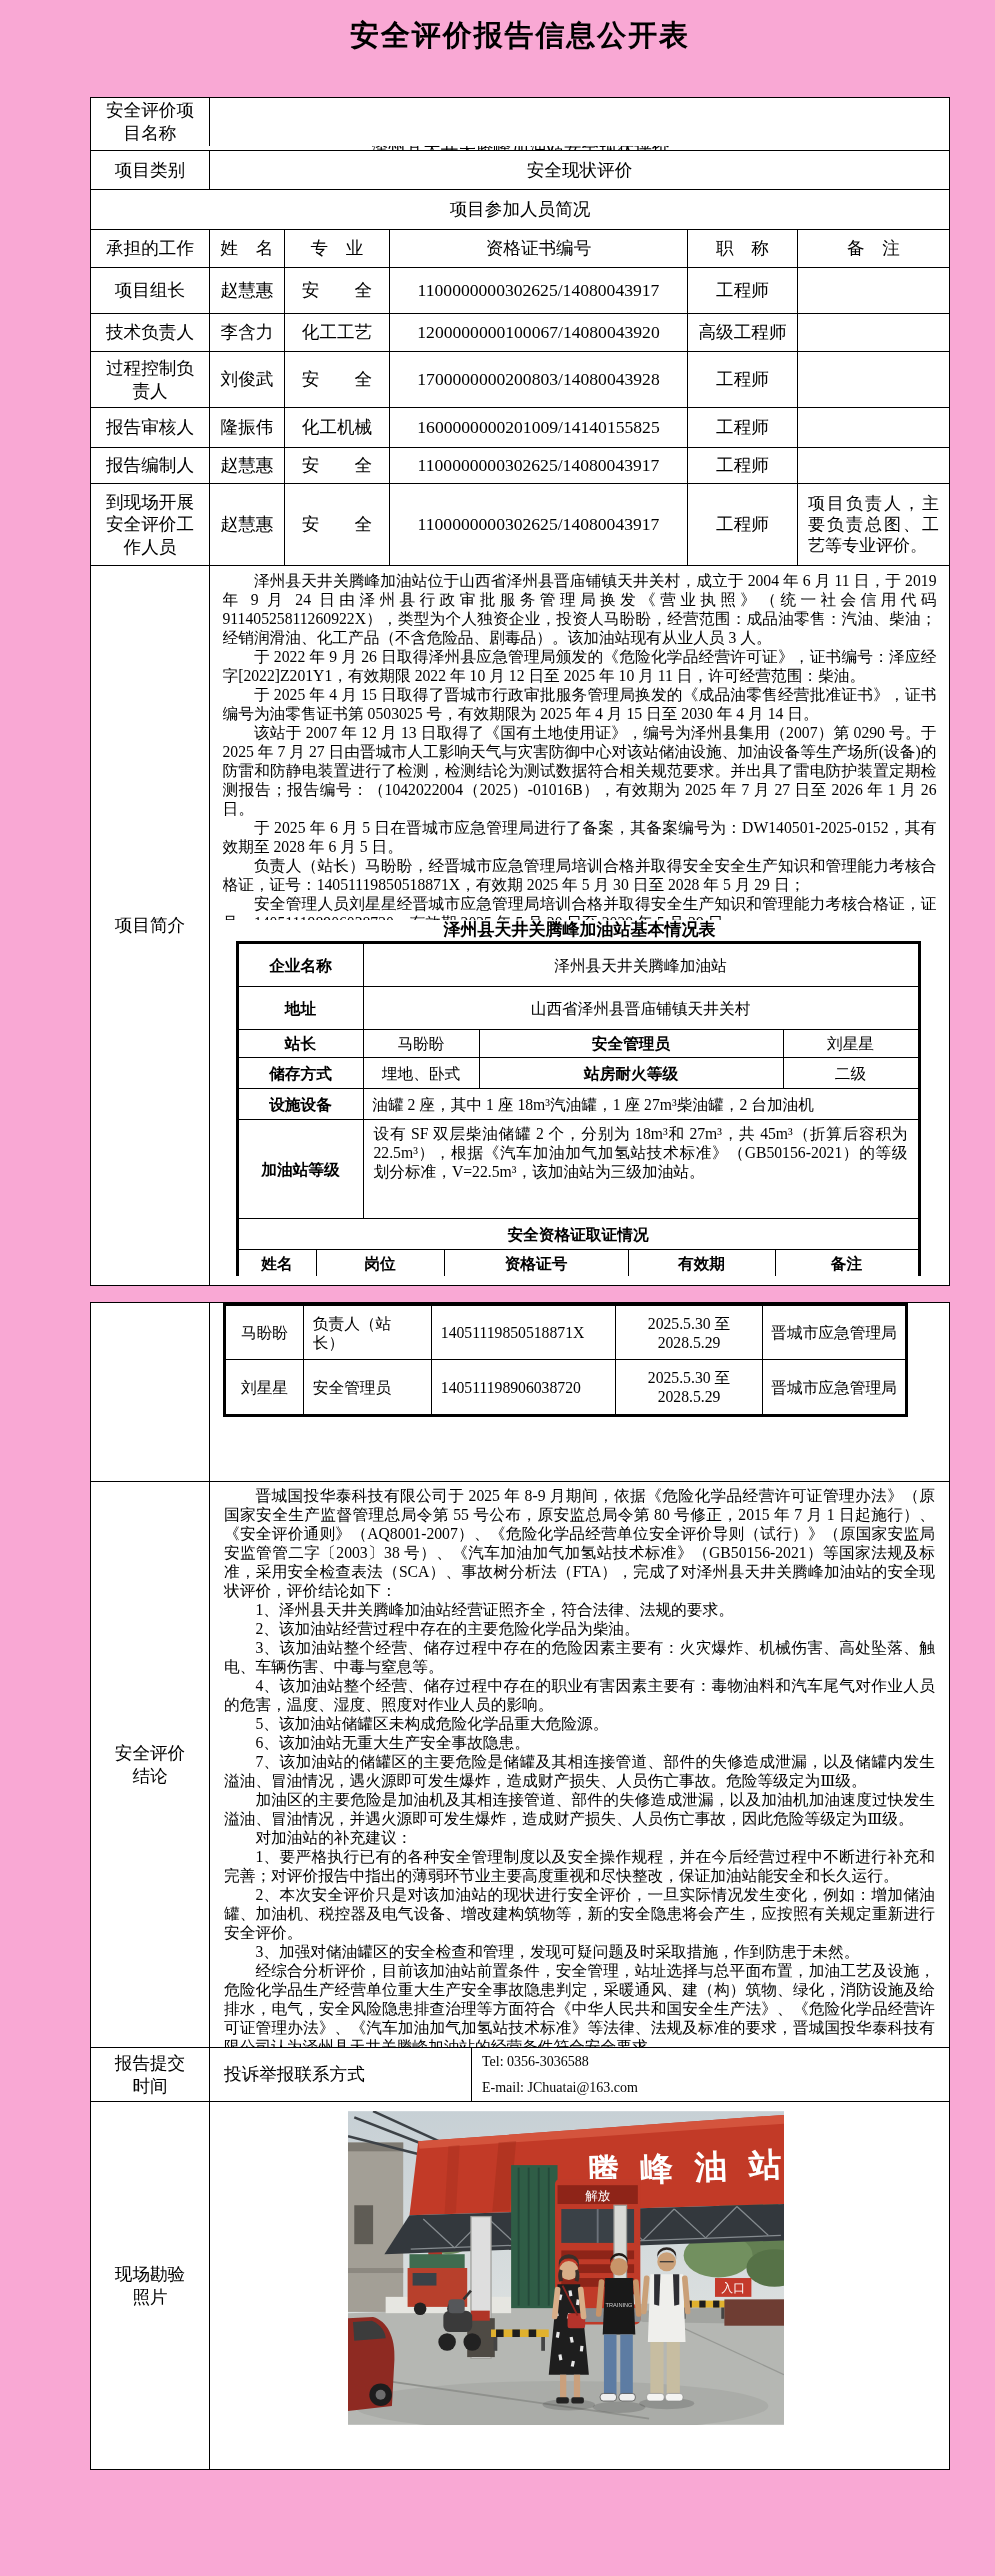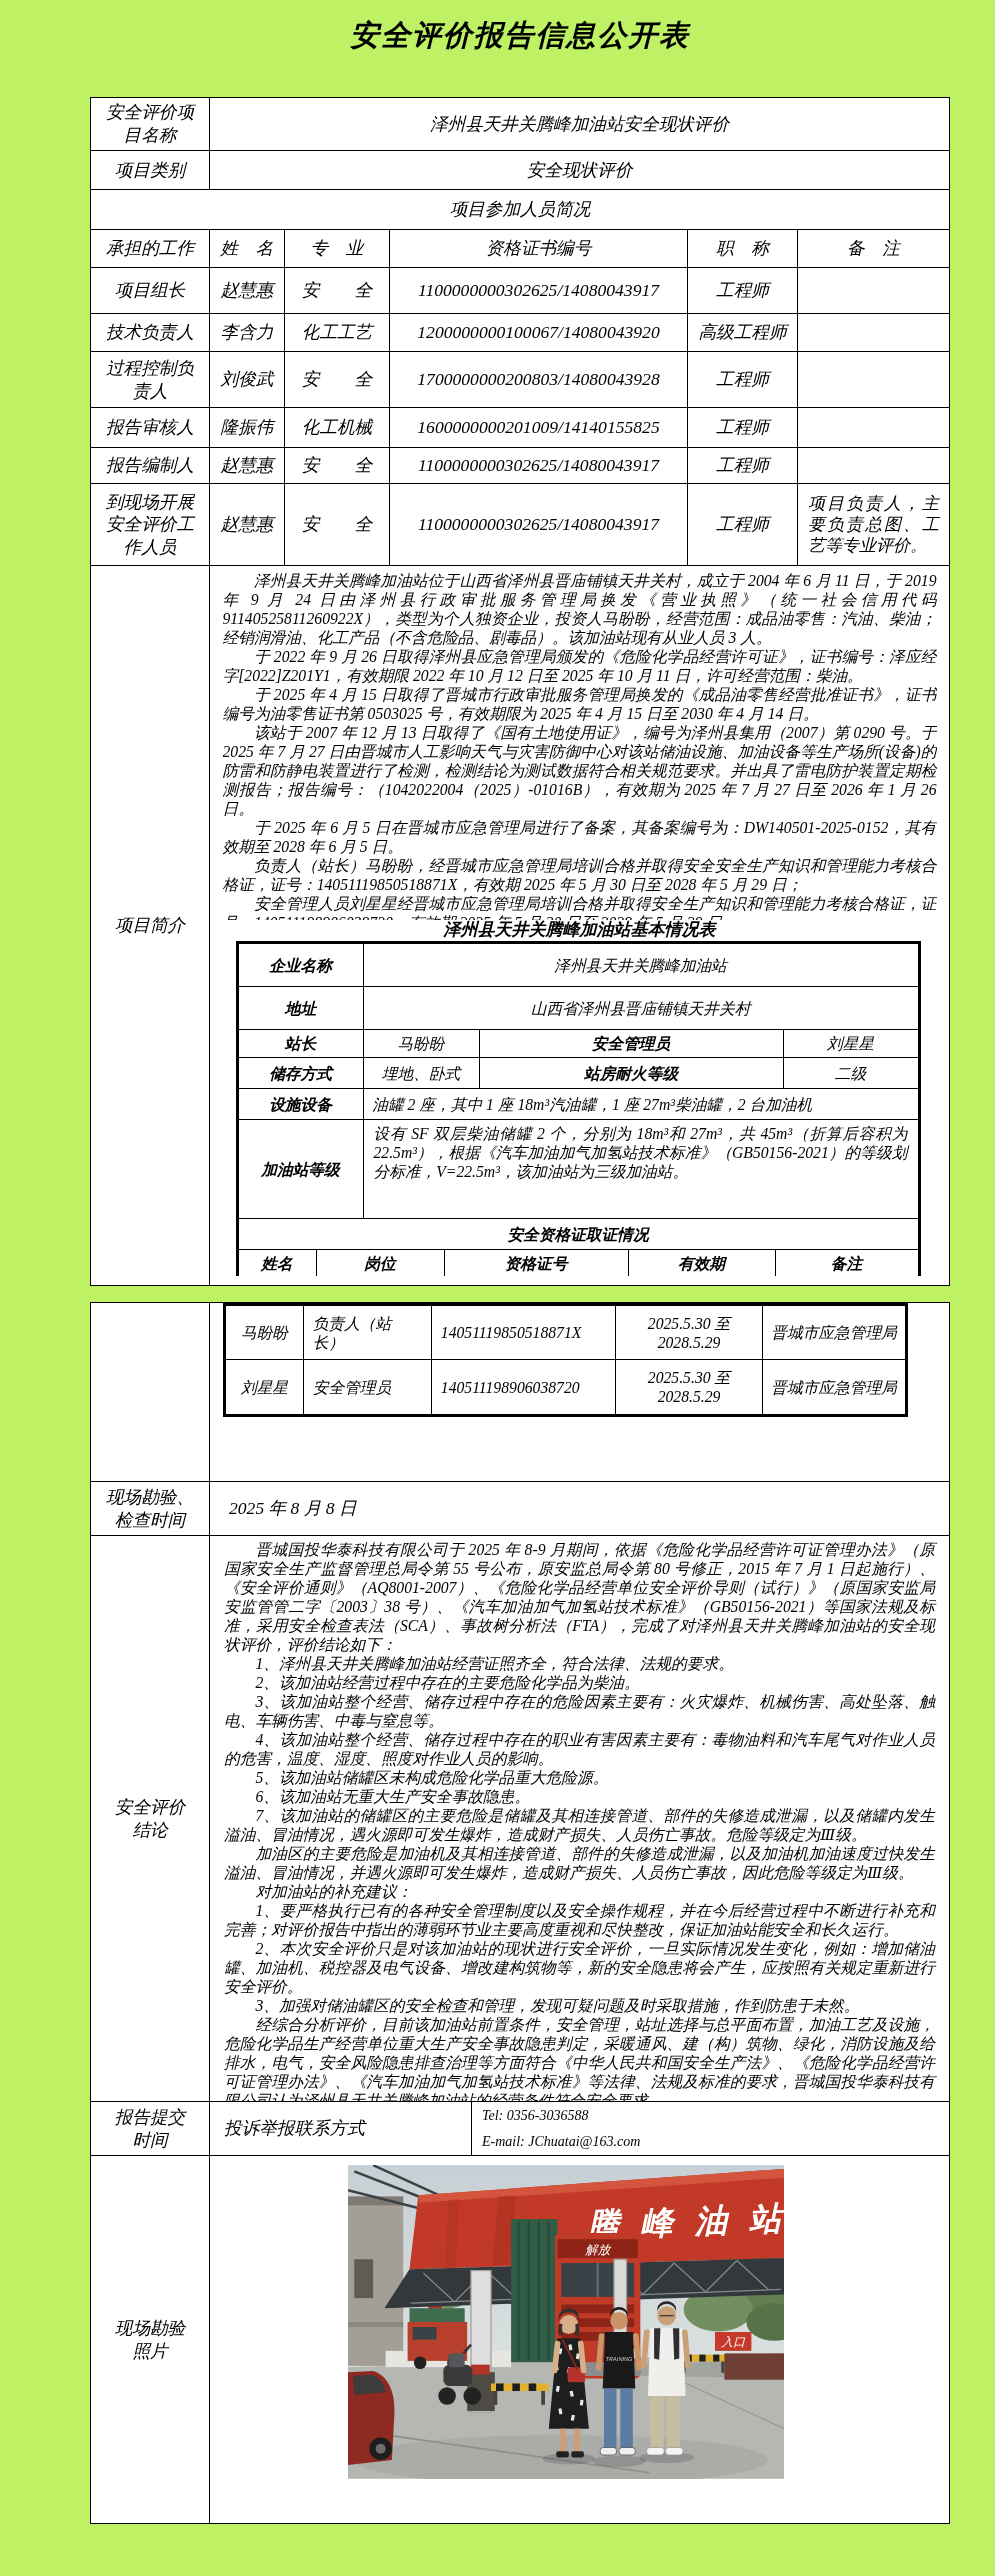--- a/index.html
+++ b/index.html
@@ -1,37 +1,37 @@
 <!DOCTYPE html>
 <html style="font-size:10px"><head>
 <meta charset="utf-8">
 <style>
   html,body{margin:0;padding:0;background:#888;}
-  .page{position:relative;width:995px;height:2576px;background:#bef264;
-        font-family:"Liberation Serif","DejaVu Serif",serif;color:#000;overflow:hidden;font-style:italic;}
+  .page{position:relative;width:995px;height:2576px;background:#f9a8d4;
+        font-family:"Liberation Serif","DejaVu Serif",serif;color:#000;overflow:hidden;}
   .doc-title{position:absolute;top:16.3px;left:90px;width:860px;text-align:center;
              font-size:29px;font-weight:bold;letter-spacing:1.9px;}
   
   .tbl{position:absolute;left:90px;width:860px;border:1.9px solid #000;box-sizing:border-box;background:#fff;}
   #tbl1{top:97px;}
   #tbl2{top:1302px;}
   .tr{display:flex;border-bottom:1.3px solid #000;box-sizing:border-box;}
   .tr:last-child{border-bottom:none;}
   .td{box-sizing:border-box;border-right:1.3px solid #000;display:flex;align-items:center;
       justify-content:center;text-align:center;font-size:17.6px;line-height:22.6px;
       padding:1.3px 8.8px;overflow:hidden;flex:0 0 auto;}
   .td:last-child{border-right:none;}
   .td.fill{flex:1 1 auto;}
   .td.left{justify-content:flex-start;text-align:left;}
   .td.blk{display:block;text-align:left;}
   .b{font-weight:bold;}
   .lbl{padding:1.3px 12.5px;}
   .lbl4{display:inline-block;max-width:77px;}
   
-  .h85{height:53px;} .h62{height:39px;} .h63{height:40px;} .h60{height:38px;}
+  .h85{height:53px;flex-direction:column;} .h62{height:39px;} .h63{height:40px;} .h60{height:38px;}
   .h73{height:46px;} .h89{height:56px;} .h57{height:36px;} .h131{height:82px;}
   .h1147{height:719px;}
   
   .h285{height:179px;} .h86{height:54px;} .h902{height:566px;} .h585{height:367px;}
   
   .w190{width:119px;} .w119{width:75px;} .w167{width:105px;} .w476{width:298px;}
   .w175{width:110px;}
   .note-cell{font-size:17px;padding:1.3px 10px;text-align:justify;line-height:21.3px;display:block;
              padding-top:8.8px;}
   
@@ -217,24 +217,20 @@
             <div class="td iw124">刘星星</div>
             <div class="td iw204 left">安全管理员</div>
             <div class="td iw294 left">140511198906038720</div>
             <div class="td iw235">2025.5.30 至 2028.5.29</div>
             <div class="td fill" style="padding:1.3px 2.5px;">晋城市应急管理局</div>
           </div>
         </div>
       </div>
     </div>
 
-    <div class="tr h86">
-      <div class="td w190 lbl">现场勘验、检查时间</div>
-      <div class="td fill left" style="padding-left:19px;">2025 年 8 月 8 日</div>
-    </div>
 
     <div class="tr h902">
       <div class="td w190">
           <span class="lbl4">安全评价结论</span>
         </div>
       <div class="td fill blk concl-cell">
         <p class="para">晋城国投华泰科技有限公司于 2025 年 8-9 月期间，依据《危险化学品经营许可证管理办法》（原国家安全生产监督管理总局令第 55 号公布，原安监总局令第 80 号修正，2015 年 7 月 1 日起施行）、《安全评价通则》（AQ8001-2007）、《危险化学品经营单位安全评价导则（试行）》（原国家安监局安监管管二字〔2003〕38 号）、《汽车加油加气加氢站技术标准》（GB50156-2021）等国家法规及标准，采用安全检查表法（SCA）、事故树分析法（FTA），完成了对泽州县天井关腾峰加油站的安全现状评价，评价结论如下：</p>
         <p class="para">1、泽州县天井关腾峰加油站经营证照齐全，符合法律、法规的要求。</p>
         <p class="para">2、该加油站经营过程中存在的主要危险化学品为柴油。</p>
         <p class="para">3、该加油站整个经营、储存过程中存在的危险因素主要有：火灾爆炸、机械伤害、高处坠落、触电、车辆伤害、中毒与窒息等。</p>

